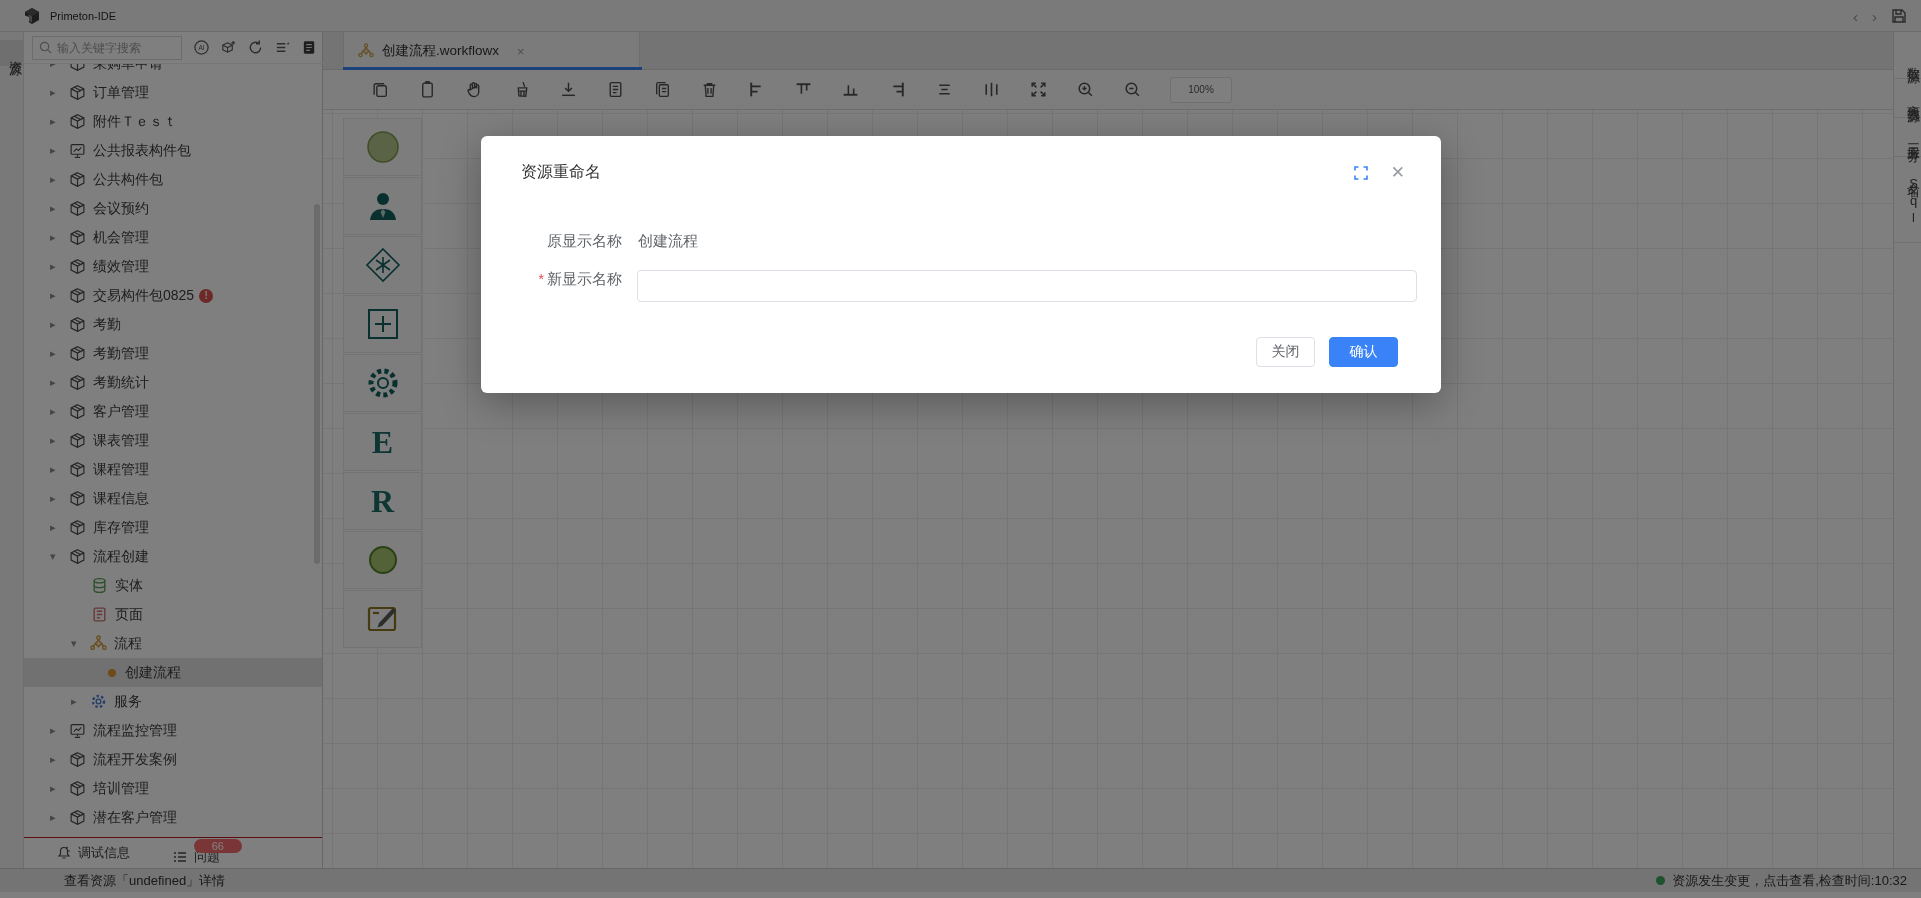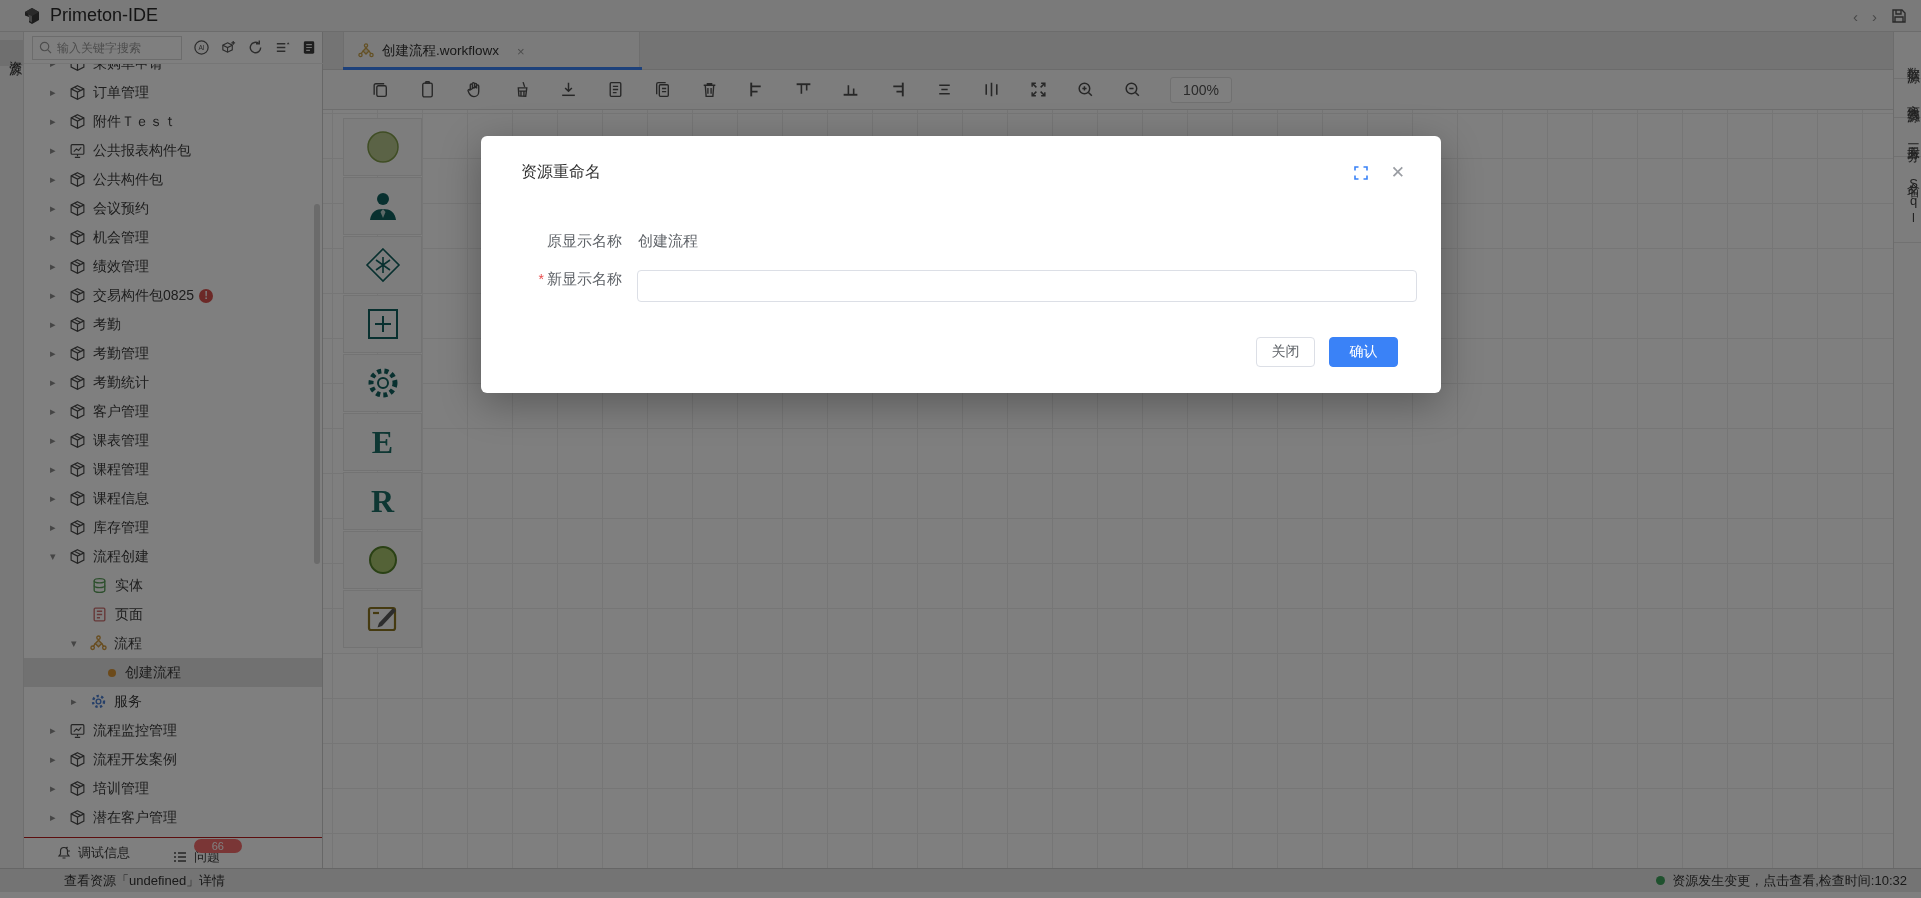--- a/index.html
+++ b/index.html
@@ -5,21 +5,21 @@
   * { margin:0; padding:0; box-sizing:border-box; }
   html,body { width:1921px; height:898px; overflow:hidden; background:#fff;
               font-family:"Liberation Sans","DejaVu Sans",sans-serif; }
   #app { position:relative; width:1921px; height:898px; background:#fff; }
 
   
   .titlebar { position:absolute; left:0; top:0; width:1921px; height:32px;
               background:#f4f4f4; border-bottom:1px solid #d9d9d9;
               display:flex; align-items:center; }
   .titlebar .logo { margin-left:22px; width:20px; height:20px; }
-  .titlebar .apptitle { margin-left:8px; font-size:18px; color:#2b2b2b; }
+  .titlebar .apptitle { margin-left:8px; font-size:11px; color:#2b2b2b; }
   .tb-right { position:absolute; right:14px; top:0; height:32px; display:flex; align-items:center; gap:14px; }
   .navchev { font-size:15px; color:#8f8f8f; cursor:pointer; }
 
   
   .left-rail { position:absolute; left:0; top:32px; width:24px; height:836px;
                background:#f2f2f2; border-right:1px solid #dcdcdc; }
   .left-rail .railtab { margin-top:8px; width:24px; padding:10px 0; background:#dedede;
                writing-mode:vertical-rl; text-orientation:upright; text-align:center;
                font-size:13px; color:#333; letter-spacing:3px; cursor:pointer; }
 
@@ -66,21 +66,21 @@
          border-left:1px solid #ddd; border-right:1px solid #ddd;
          display:flex; align-items:center; padding-left:14px; gap:8px; cursor:pointer; }
   .tab .underline { position:absolute; left:-1px; bottom:0; width:299px; height:3px; background:#3a82f7; }
   .tab .tlabel { font-size:13.5px; color:#333; }
   .tab .tclose { margin-left:10px; color:#999; font-size:13px; cursor:pointer; }
 
   .toolbar { position:absolute; left:0; top:38px; width:1570px; height:40px; background:#fafafa;
              border-bottom:1px solid #ddd; display:flex; align-items:center; padding-left:44px; gap:21px; }
   .tbtn { width:26px; height:26px; display:flex; align-items:center; justify-content:center; cursor:pointer; border-radius:3px; }
   .zoombox { width:62px; height:26px; background:#fff; border:1px solid #e0e0e0; border-radius:3px;
-             display:flex; align-items:center; justify-content:center; font-size:14px; color:#555; margin-left:4px; }
+             display:flex; align-items:center; justify-content:center; font-size:10px; color:#555; margin-left:4px; }
 
   .canvas { position:absolute; left:0; top:78px; width:1570px; height:758px; background:#fff;
             background-image:linear-gradient(#ededed 1px, transparent 1px),
                              linear-gradient(90deg,#ededed 1px, transparent 1px);
             background-size:45px 45px; background-position:9px 3px; }
   .palette { position:absolute; left:20px; top:8px; width:79px; }
   .pcell { width:79px; height:58px; margin-bottom:1px; background:#fbfbfb; border:1px solid #e7e7e7;
            display:flex; align-items:center; justify-content:center; cursor:grab; }
   .serifLetter { font-family:"Liberation Serif","DejaVu Serif",serif; font-size:32px; color:#1d6e66; font-weight:bold; }
 

